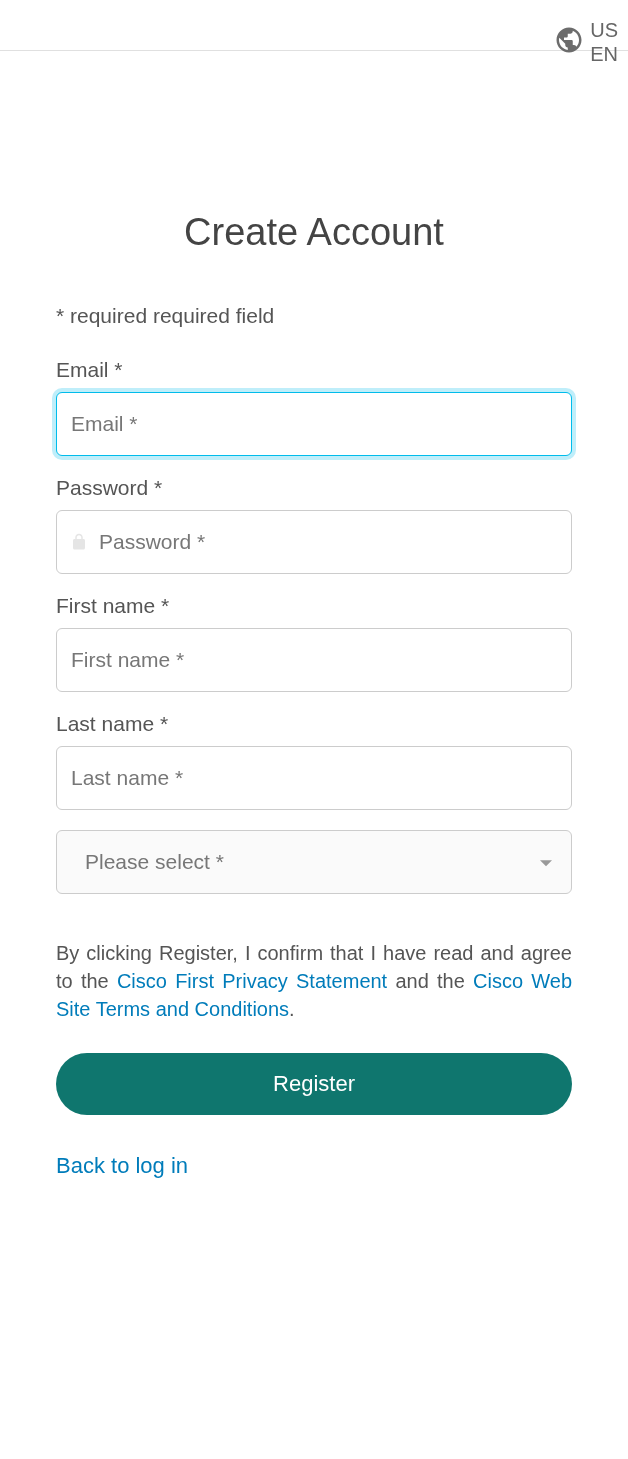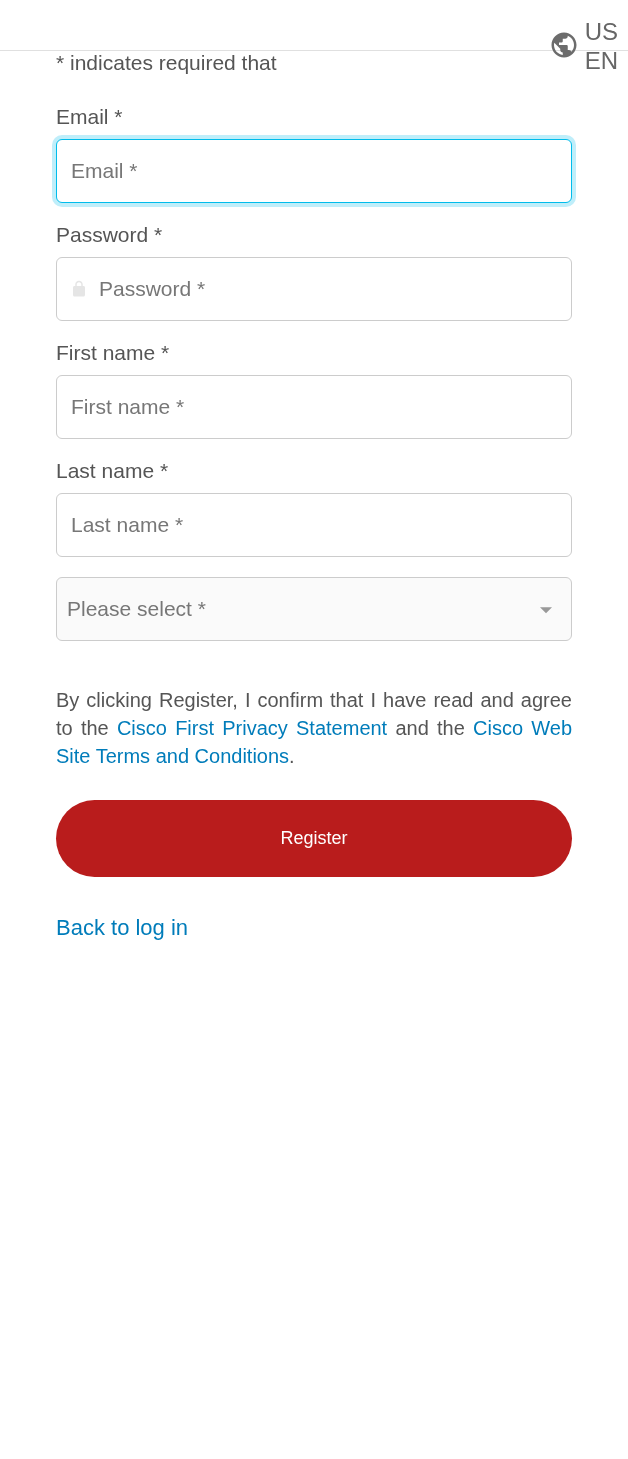--- a/index.html
+++ b/index.html
@@ -27,21 +27,21 @@
       gap: 6px;
     }
     .locale-selector svg {
       width: 30px;
       height: 30px;
       fill: #6c6c6c;
     }
     .locale-text {
       display: flex;
       flex-direction: column;
-      font-size: 24px;
+      font-size: 20px;
       line-height: 1.2;
       color: #666;
     }
     .cisco-logo {
       text-align: center;
       padding-top: 80px;
     }
     .cisco-bars {
       display: flex;
       justify-content: center;
@@ -121,21 +121,21 @@
     }
     .password-input {
       padding-left: 42px;
     }
     .select-wrapper {
       position: relative;
     }
     .form-select {
       width: 100%;
       height: 64px;
-      padding: 0 10px;
+      padding: 0 28px;
       font-size: 21px;
       border: 1px solid #ccc;
       border-radius: 6px;
       color: #777;
       background: #fafafa;
       appearance: none;
       -webkit-appearance: none;
     }
     .select-arrow {
       position: absolute;
@@ -156,24 +156,24 @@
       margin-top: 45px;
       margin-bottom: 30px;
       text-align: justify;
     }
     .terms-text a {
       color: #007cba;
       text-decoration: none;
     }
     .register-button {
       width: 100%;
-      height: 77px;
-      background: #b91c1c;
+      height: 62px;
+      background: #0f766e;
       color: #fff;
-      font-size: 18px;
+      font-size: 22px;
       font-weight: 400;
       border: none;
       border-radius: 40px;
       cursor: pointer;
     }
     .back-link {
       display: inline-block;
       font-size: 22px;
       color: #007cba;
       text-decoration: none;
@@ -192,22 +192,23 @@
     </span>
     <div class="locale-text">
       <span>US</span>
       <span>EN</span>
     </div>
   </div>
 
 </div>
 
 <div class="content">
-
-  <p class="required-note">* indicates required that</p>
+  <h1 class="page-title">Create Account</h1>
+
+  <p class="required-note">* required required field</p>
 
   <div class="form-group">
     <label class="form-label">Email *</label>
     <input type="text" class="form-input focused" placeholder="Email *" style="">
   </div>
 
   <div class="form-group">
     <label class="form-label">Password *</label>
     <div class="password-wrapper">
       <span>

